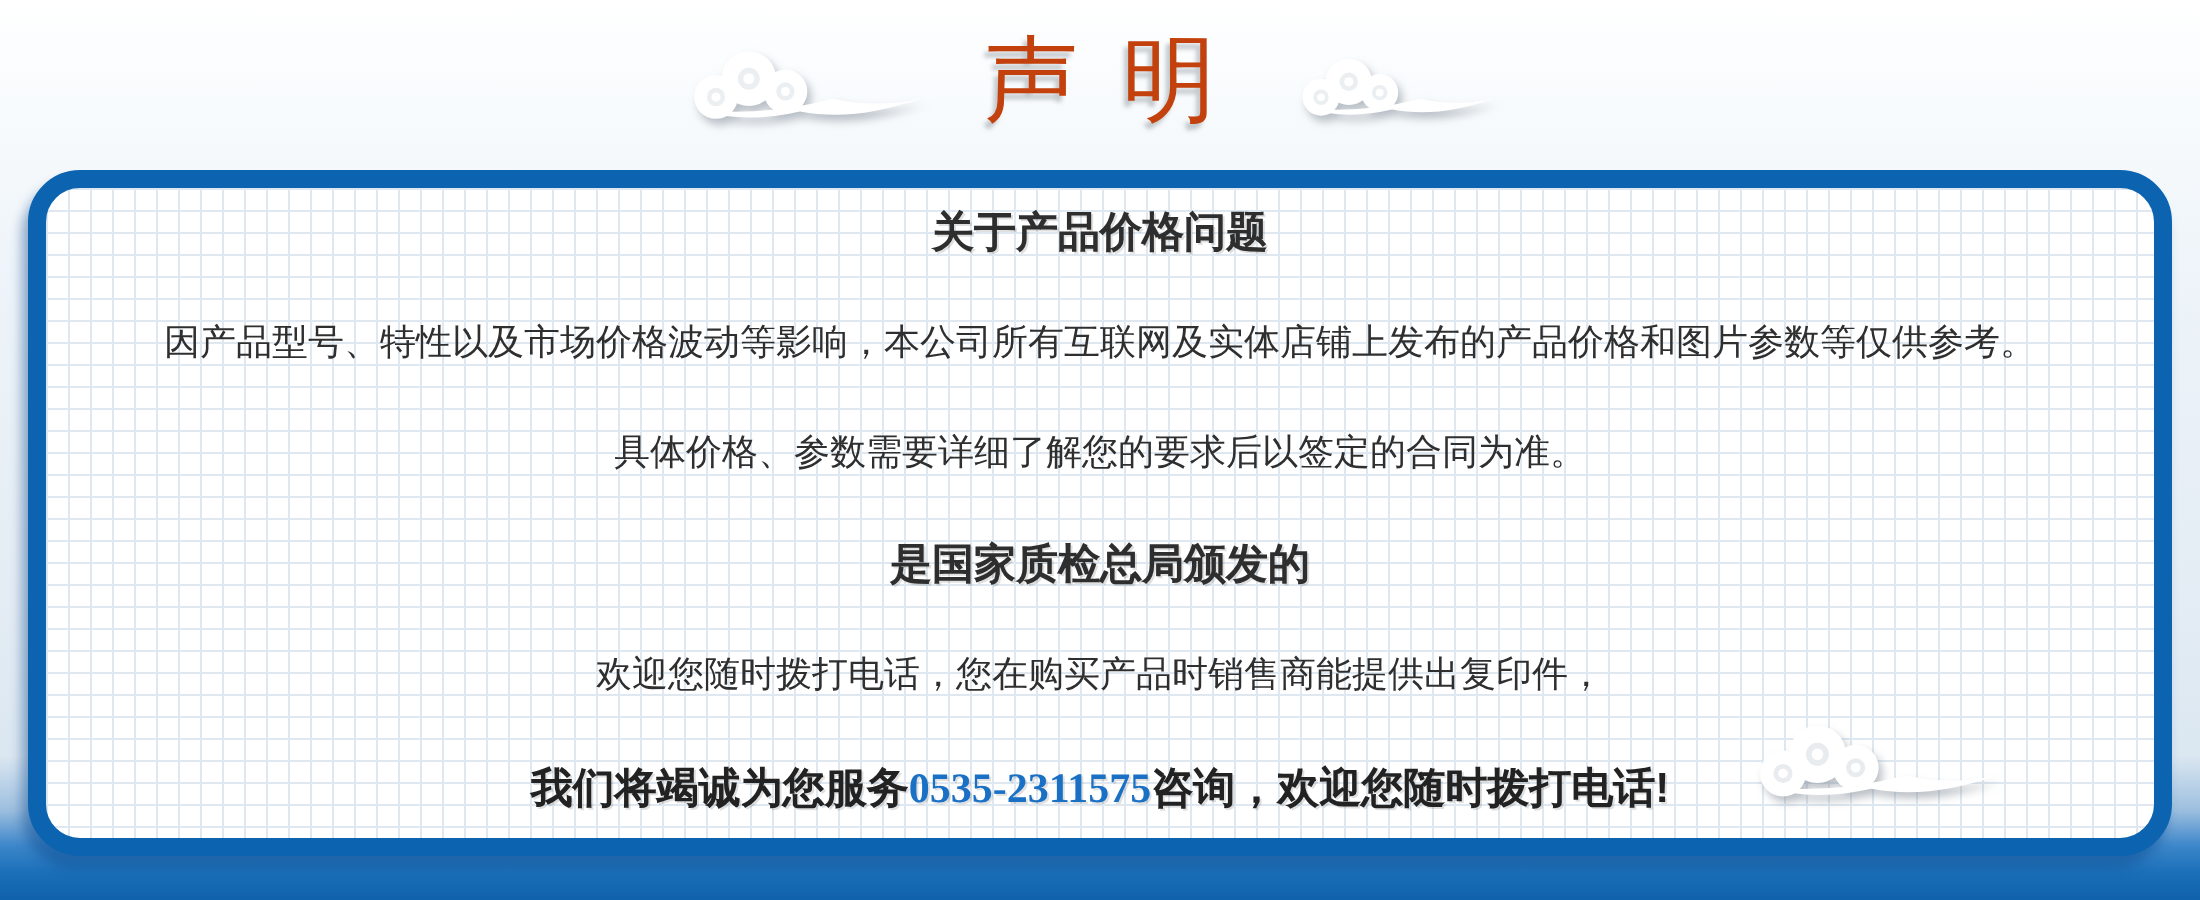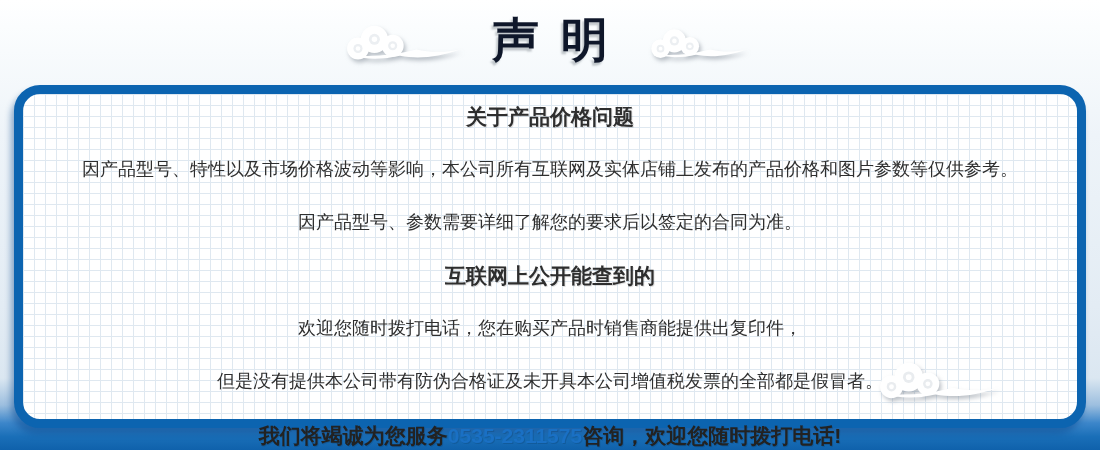--- a/index.html
+++ b/index.html
@@ -8,22 +8,22 @@
     font-family:"Liberation Sans","DejaVu Sans",sans-serif;
     background:linear-gradient(180deg,
       #ffffff 0%, #fbfdfe 6%, #eef4f9 30%, #e3ecf4 68%,
       #dbe7f1 84%, #9dbfdf 90%, #3c86ca 94%, #1a6fb8 97%, #0f61ab 100%);
   }
 
   
   .banner{position:absolute;top:0;left:0;width:100%;height:85px;}
   .banner-title{
     position:absolute;top:14px;left:0;width:100%;
-    text-align:center;font-size:47px;font-weight:bold;
-    color:#0f172a;letter-spacing:22px;text-indent:22px;
+    text-align:center;font-size:47px;font-weight:normal;
+    color:#c2410c;letter-spacing:22px;text-indent:22px;
     text-shadow:-2px 3px 2px rgba(90,100,110,0.35);
     line-height:52px;
   }
   .cloud{position:absolute;filter:drop-shadow(2px 3px 2px rgba(120,130,142,0.5));}
   .cloud-left{left:335px;top:22px;width:130px;height:42px;}
   .cloud-right{left:642px;top:26px;width:108px;height:36px;}
   .cloud-bottom{left:845px;top:265px;width:135px;height:44px;}
 
   
   .notice-box{
@@ -31,35 +31,35 @@
     border:9px solid #0c64b0;border-radius:26px;
     background-color:#ffffff;
     background-image:
       linear-gradient(#dfe8f0 1px, transparent 1px),
       linear-gradient(90deg, #dfe8f0 1px, transparent 1px);
     background-size:11px 11px;
     box-shadow:-3px 6px 6px rgba(10,70,140,0.45);
   }
   .notice-content{
     position:absolute;inset:0;display:flex;flex-direction:column;
-    justify-content:flex-start;align-items:center;gap:16px;
+    justify-content:space-between;align-items:center;gap:4px;
     padding:4px 12px;box-sizing:border-box;
   }
   .notice-heading{
     font-size:21px;font-weight:bold;color:#2e2e2e;line-height:37px;
     text-shadow:1px 1px 0 rgba(0,0,0,0.12);
   }
   .notice-line{
     font-size:18px;color:#2f2f2f;line-height:37px;white-space:nowrap;
   }
   .notice-footer{
     font-size:21px;font-weight:bold;color:#222222;line-height:40px;white-space:nowrap;
     text-shadow:1px 1px 0 rgba(0,0,0,0.12);
   }
-  .phone-number{color:#1a70c4;}
+  .phone-number{color:#1a70c4;font-family:Liberation Serif, serif;}
 </style>
 </head>
 <body>
 
 <div class="banner">
   <svg class="cloud cloud-left" viewBox="0 0 140 46" xmlns="http://www.w3.org/2000/svg">
     <g fill="#ffffff">
       <circle cx="24" cy="29" r="12"></circle>
       <circle cx="42" cy="19" r="15"></circle>
       <circle cx="62" cy="26" r="12"></circle>
@@ -86,24 +86,23 @@
       <circle cx="42" cy="19" r="3" fill="#ffffff"></circle>
       <circle cx="62" cy="26" r="2.5" fill="#ffffff"></circle>
     </g>
   </svg>
 </div>
 
 <div class="notice-box">
   <div class="notice-content">
     <div class="notice-heading">关于产品价格问题</div>
     <div class="notice-line">因产品型号、特性以及市场价格波动等影响，本公司所有互联网及实体店铺上发布的产品价格和图片参数等仅供参考。</div>
-    <div class="notice-line">因产品型号、参数需要详细了解您的要求后以签定的合同为准。</div>
-    <div class="notice-heading">互联网上公开能查到的</div>
+    <div class="notice-line">具体价格、参数需要详细了解您的要求后以签定的合同为准。</div>
+    <div class="notice-heading">是国家质检总局颁发的</div>
     <div class="notice-line">欢迎您随时拨打电话，您在购买产品时销售商能提供出复印件，</div>
-    <div class="notice-line">但是没有提供本公司带有防伪合格证及未开具本公司增值税发票的全部都是假冒者。</div>
     <div class="notice-footer">
       <span>我们将竭诚为您服务</span><span class="phone-number">0535-2311575</span><span>咨询，欢迎您随时拨打电话!</span>
     </div>
   </div>
   <svg class="cloud cloud-bottom" viewBox="0 0 140 46" xmlns="http://www.w3.org/2000/svg">
     <g fill="#ffffff">
       <circle cx="24" cy="29" r="12"></circle>
       <circle cx="42" cy="19" r="15"></circle>
       <circle cx="62" cy="26" r="12"></circle>
       <path d="M14 36 Q 40 44 70 37 C 92 41 112 38 136 30 C 118 34 102 33 88 30 Q 50 40 14 36 Z"></path>

